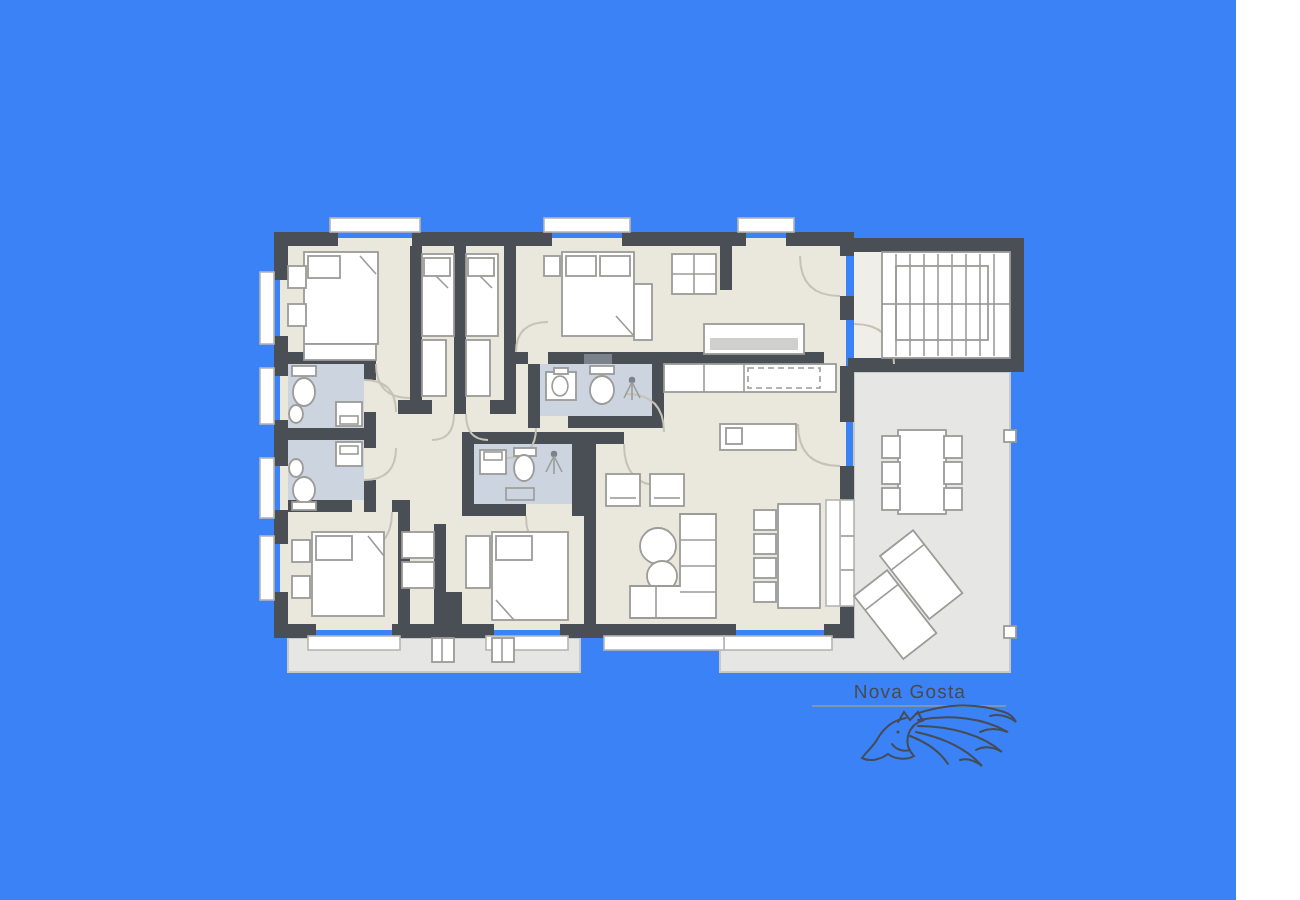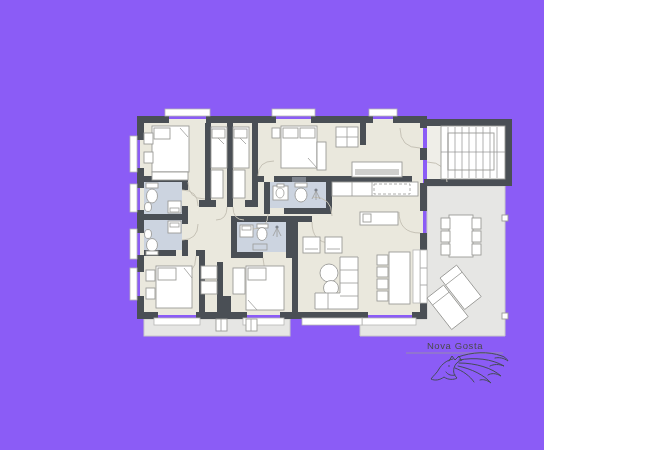--- a/index.html
+++ b/index.html
@@ -1,16 +1,16 @@
 <!DOCTYPE html>
 <html><head>
 <meta charset="utf-8">
 <style>
   html,body{margin:0;padding:0;background:#ffffff;}
-  .stage{position:relative;width:544px;height:450px;background:#8b5cf6;overflow:hidden;
+  .stage{position:relative;width:618px;height:450px;background:#3b82f6;overflow:hidden;
          font-family:"Liberation Sans", sans-serif;}
   svg{position:absolute;left:0;top:0;}
   .wall{fill:#4a4f55;stroke:none;}
   .floor{fill:#eae8dd;}
   .annex{fill:#efeee8;}
   .bath{fill:#ccd4e0;}
   .ter{fill:#e6e6e4;stroke:#c8c8c6;stroke-width:1;}
   .fur{fill:#ffffff;stroke:#9b9b98;stroke-width:0.9;}
   .furl{fill:none;stroke:#9b9b98;stroke-width:0.8;}
   .sill{fill:#ffffff;stroke:#b6b6b4;stroke-width:0.8;}

